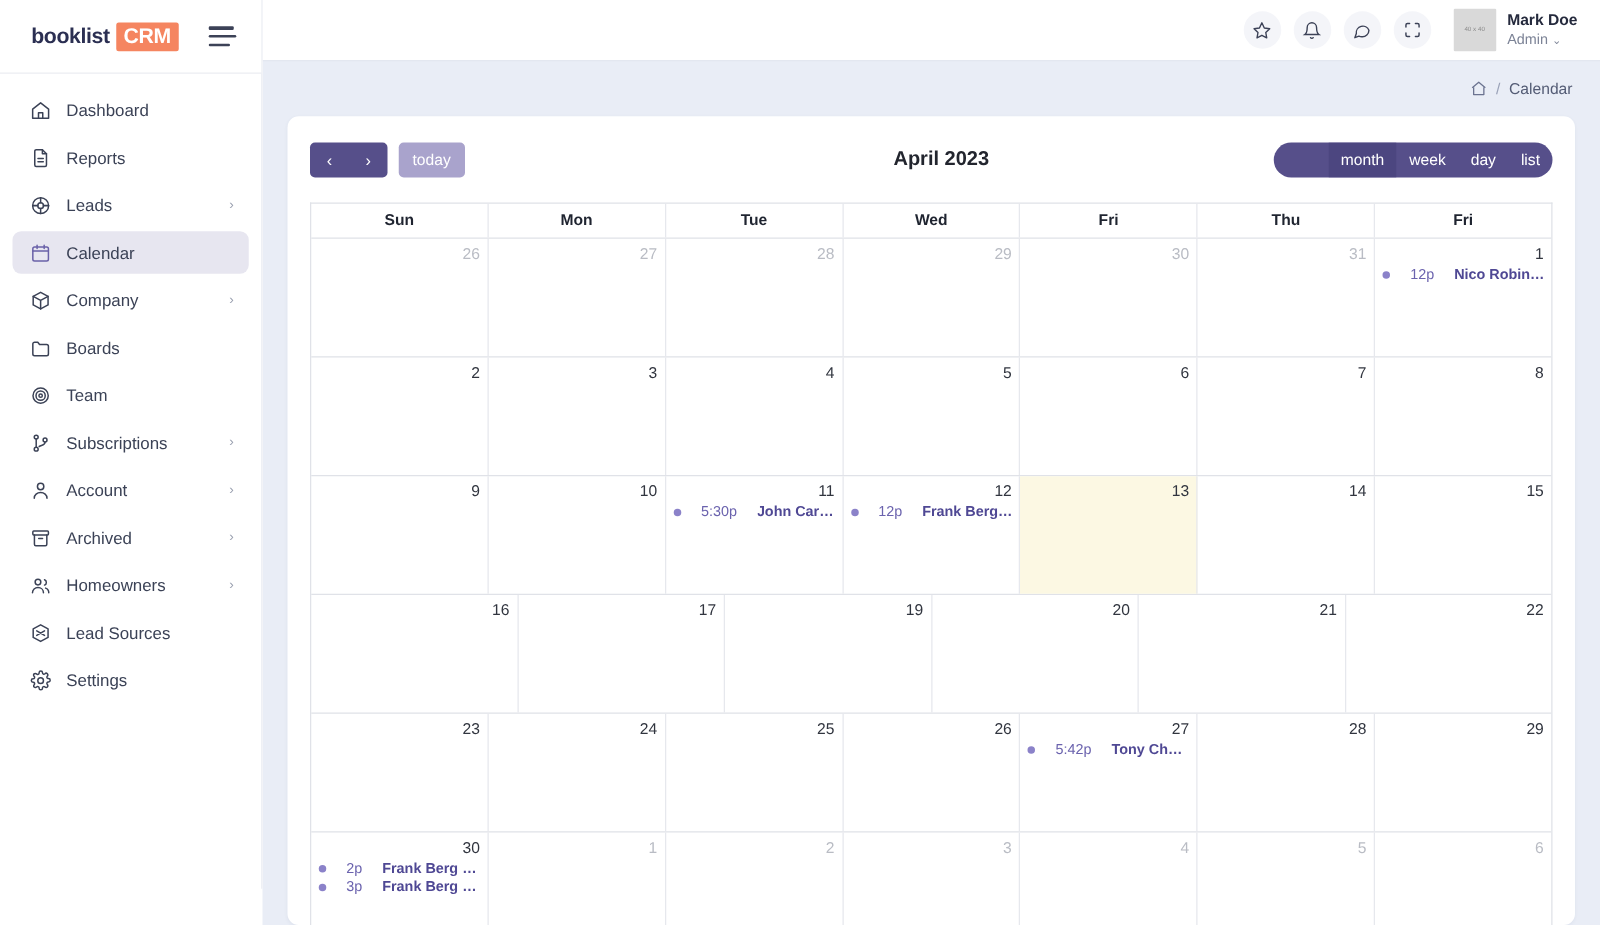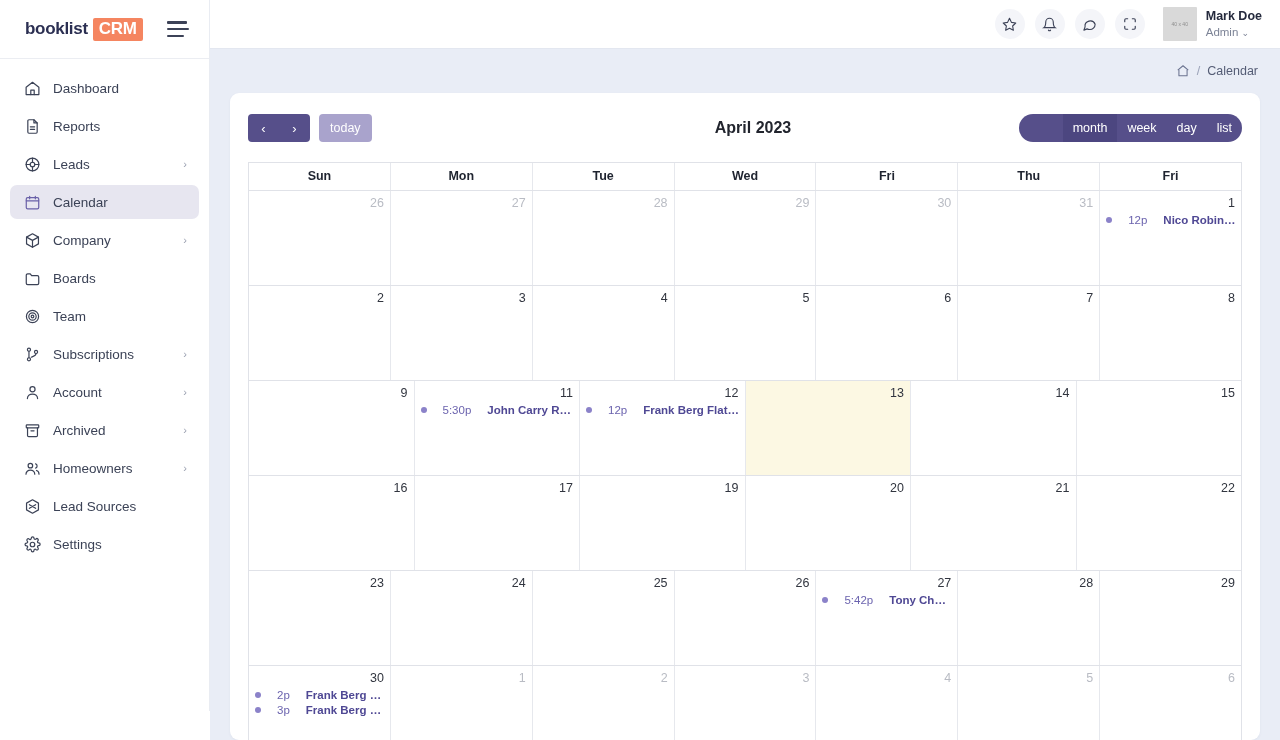--- a/index.html
+++ b/index.html
@@ -467,20 +467,23 @@
               </div>
               <div class="day">
                 <div class="dnum">8</div>
               </div>
             </div>
             <div class="wk-row">
               <div class="day">
                 <div class="dnum">9</div>
               </div>
               <div class="day">
+                <div class="dnum">10</div>
+              </div>
+              <div class="day">
                 <div class="dnum">11</div>
                 <div class="ev">
                   <span class="dot"></span>
                   <span class="t">5:30p</span>
                   <span class="ttl">John Carry Roofi…</span>
                 </div>
               </div>
               <div class="day">
                 <div class="dnum">12</div>
                 <div class="ev">

